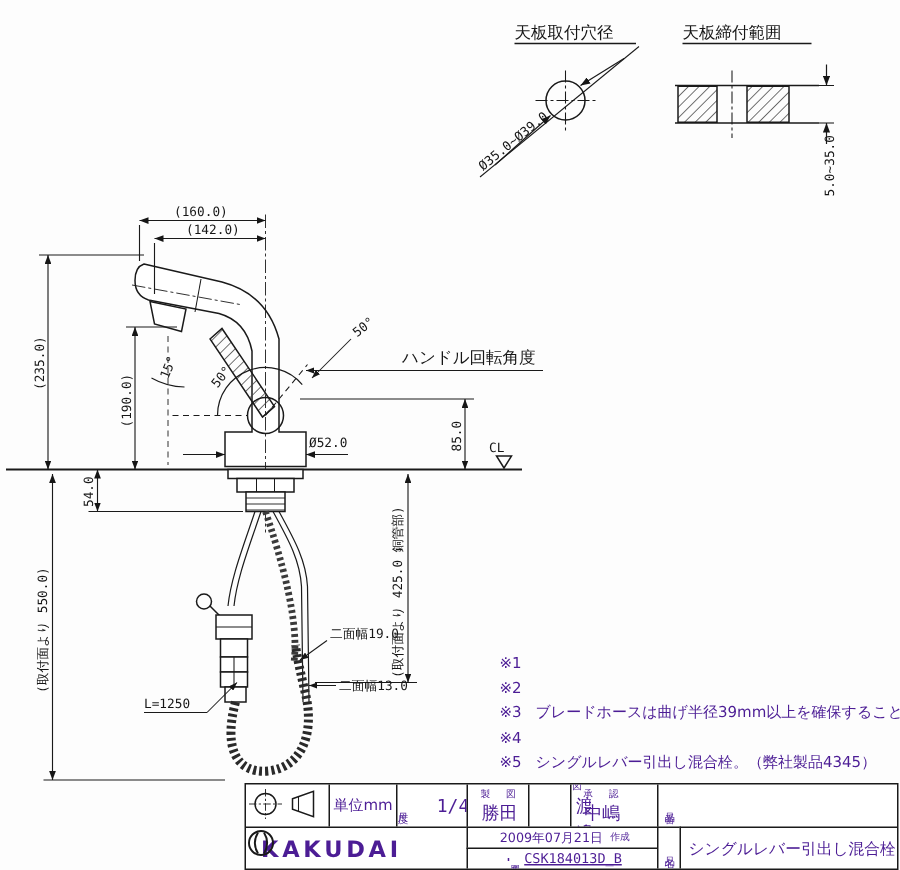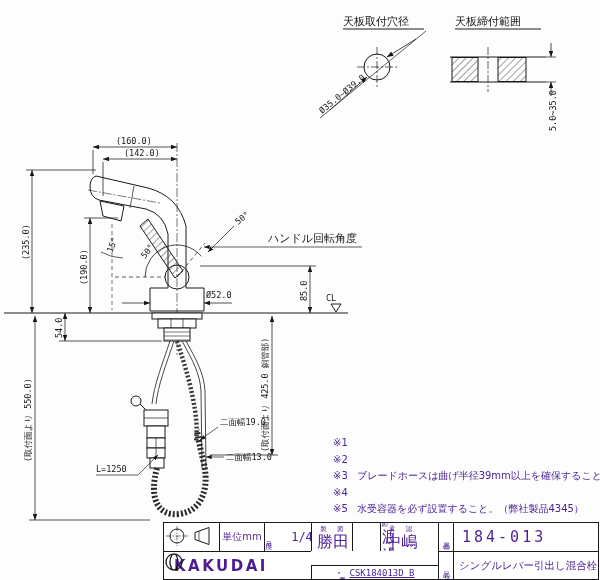--- a/index.html
+++ b/index.html
@@ -18,21 +18,21 @@
 
   
   .tb{position:absolute;left:163px;top:522px;width:434px;height:56px;
       border:1.6px solid #1a1a1a;background:#fff;font-size:10px;}
   .tb .cell{position:absolute;box-sizing:border-box;border-left:1px solid #1a1a1a;
             display:flex;align-items:center;justify-content:center;overflow:hidden;}
   .tb .noleft{border-left:none;}
   .tb .rtop{border-top:1px solid #1a1a1a;}
   .hdrcol{flex-direction:column;justify-content:flex-start;}
   .hdrcol .hd{font-size:6.5px;line-height:8px;margin-top:1px;letter-spacing:2px;}
-  .hdrcol .nm{font-size:16px;line-height:18px;}
+  .hdrcol .nm{font-size:12px;line-height:18px;}
   .vlabel{writing-mode:vertical-rl;font-size:7px;letter-spacing:1px;}
   .partno{font:15px "DejaVu Sans Mono",monospace;letter-spacing:3px;}
   .pname{font-size:10.5px;white-space:nowrap;}
   .datecell{font-size:8.5px;justify-content:flex-start;padding-left:3px;}
   .datecell .sub{font-size:6.5px;margin-left:5px;}
   .dwgcell{font-size:9px;justify-content:flex-start;padding-left:2px;
            font-family:"DejaVu Sans Mono",monospace;}
   .dwgcell .vlabel{font-family:"DejaVu Sans",sans-serif;margin-right:3px;font-size:6px;}
   .scale{gap:18px;}
   .scale .num{font-size:12px;font-family:"DejaVu Sans Mono",monospace;}
@@ -202,21 +202,21 @@
       </div>
   <div class="note">
         <span class="mark">※3</span>
         <span>ブレードホースは曲げ半径39mm以上を確保すること。</span>
       </div>
   <div class="note">
         <span class="mark">※4</span>
       </div>
   <div class="note">
         <span class="mark">※5</span>
-        <span>水受容器を必ず設置すること。（弊社製品4345）</span>
+        <span>シングルレバー引出し混合栓。（弊社製品4345）</span>
       </div>
 </div>
 
 <div class="tb">
 
   <div class="cell noleft" style="left:0;top:0;width:55px;height:28px;">
     <svg width="50" height="26">
       <g stroke="#1a1a1a" fill="none" stroke-width="1">
         <circle cx="13" cy="13" r="7"></circle>
         <line x1="2" y1="13" x2="24" y2="13" stroke-width="0.6" stroke-dasharray="5 1.5 1.5 1.5"></line>
@@ -241,33 +241,36 @@
     <span class="nm">渡邊</span>
   </div>
   <div class="cell hdrcol" style="left:216px;top:0;width:42px;height:28px;">
     <span class="hd">承　認</span>
     <span class="nm">中嶋</span>
   </div>
 
   <div class="cell" style="left:274px;top:0;width:15px;height:28px;">
     <span class="vlabel">品番</span>
   </div>
-  <div class="cell partno" style="left:289px;top:0;width:145px;height:28px;justify-content:flex-start;padding-left:8px;">184-013</div>
 
   <div class="cell noleft rtop" style="left:0;top:28px;width:147px;height:28px;justify-content:flex-start;padding-left:4px;">
     <svg width="20" height="20">
       <g stroke="#1a1a1a" fill="none" stroke-width="1.3">
         <circle cx="10" cy="10" r="8"></circle>
         <path d="M 8 3 C 5 8 5 12 8 17"></path>
         <path d="M 12 3 C 15 8 15 12 12 17"></path>
       </g>
     </svg>
     <span class="brand">KAKUDAI</span>
   </div>
 
+  <div class="cell rtop datecell" style="left:147px;top:28px;width:127px;height:14px;">
+    <span>2009年07月21日</span>
+    <span class="sub">作成</span>
+  </div>
   <div class="cell rtop dwgcell" style="left:147px;top:42px;width:127px;height:14px;text-decoration:underline;">
     <span class="vlabel">図番</span>
     <span>CSK184013D_B</span>
   </div>
 
   <div class="cell rtop" style="left:274px;top:28px;width:15px;height:28px;">
     <span class="vlabel">品名</span>
   </div>
   <div class="cell rtop pname" style="left:289px;top:28px;width:145px;height:28px;justify-content:flex-start;padding-left:5px;">シングルレバー引出し混合栓</div>
 </div>

